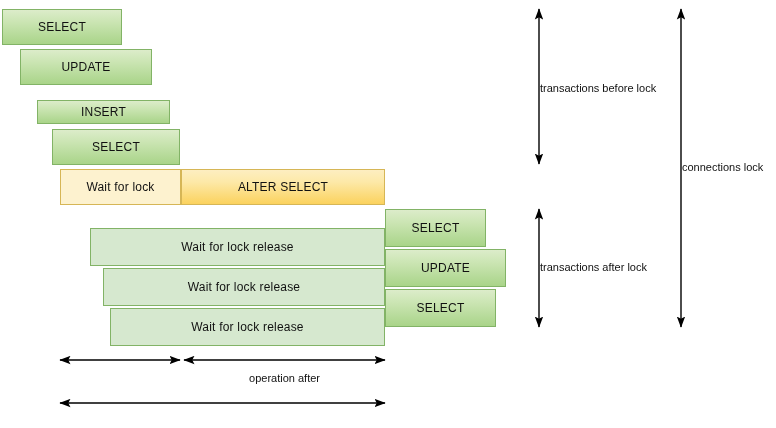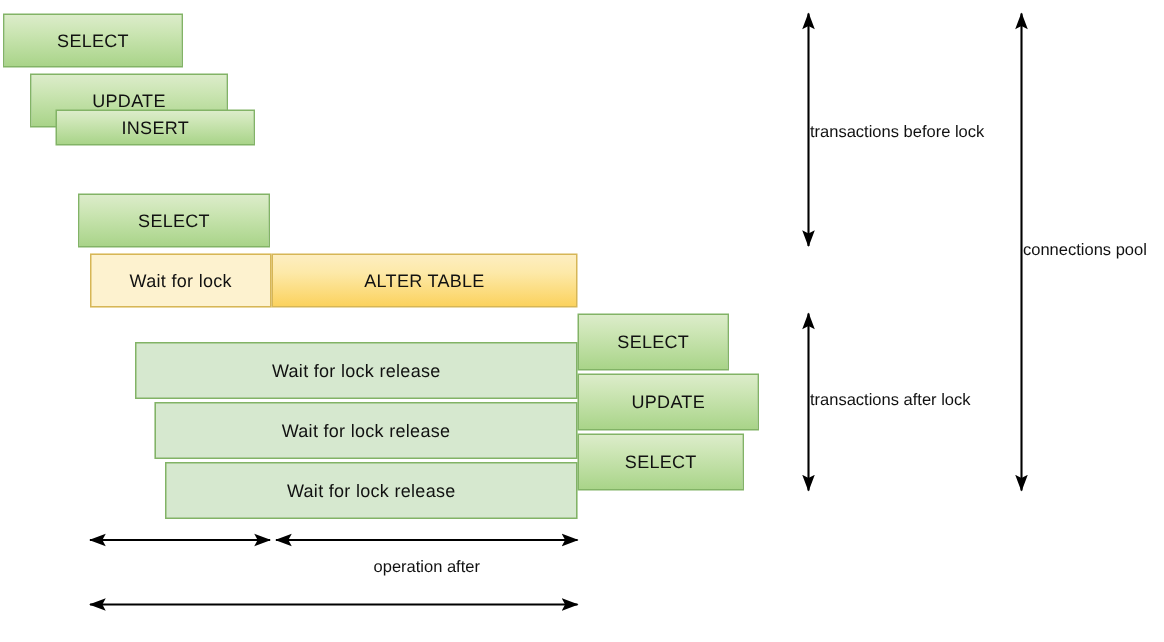--- a/index.html
+++ b/index.html
@@ -89,36 +89,36 @@
       <div class="bar" style="left: 2px; top: 9px; width: 120px; height: 36px;">
         <div class="seg op-green" style="left: 0px; width: 120px;">
           <span>SELECT</span>
         </div>
       </div>
       <div class="bar" style="left: 20px; top: 49px; width: 132px; height: 36px;">
         <div class="seg op-green" style="left: 0px; width: 132px;">
           <span>UPDATE</span>
         </div>
       </div>
-      <div class="bar" style="left: 37px; top: 73px; width: 133px; height: 24px;">
+      <div class="bar" style="left: 37px; top: 100px; width: 133px; height: 24px;">
         <div class="seg op-green" style="left: 0px; width: 133px;">
           <span>INSERT</span>
         </div>
       </div>
       <div class="bar" style="left: 52px; top: 129px; width: 128px; height: 36px;">
         <div class="seg op-green" style="left: 0px; width: 128px;">
           <span>SELECT</span>
         </div>
       </div>
       <div class="bar" style="left: 60px; top: 169px; width: 325px; height: 36px;">
         <div class="seg wait-orange" style="left: 0px; width: 121px;">
           <span>Wait for lock</span>
         </div>
         <div class="seg op-orange" style="left: 121px; width: 204px;">
-          <span>ALTER TABLE</span>
+          <span>ALTER SELECT</span>
         </div>
       </div>
       <div class="bar" style="left: 90px; top: 209px; width: 396px; height: 38px;">
         <div class="seg wait-green" style="left: 0px; width: 295px;">
           <span>Wait for lock release</span>
         </div>
         <div class="seg op-green" style="left: 295px; width: 101px;">
           <span>SELECT</span>
         </div>
       </div>
@@ -160,19 +160,19 @@
 
     <line x1="184" y1="360" x2="385" y2="360" stroke="#000000" stroke-width="1.4" marker-start="url(#ah2)" marker-end="url(#ah)"></line>
 
     <line x1="60" y1="403" x2="385" y2="403" stroke="#000000" stroke-width="1.4" marker-start="url(#ah2)" marker-end="url(#ah)"></line>
   </svg>
 
   <div class="anno-label" style="left:540px; top:82px;">transactions before lock</div>
 
   <div class="anno-label" style="left:540px; top:261px;text-align:right;">transactions after lock</div>
 
-  <div class="anno-label" style="left:682px; top:161px;">connections pool</div>
+  <div class="anno-label" style="left:682px; top:161px;">connections lock</div>
 
 
   <div class="anno-label" style="left:184px; top:372px; width:201px; text-align:center;">operation after</div>
 
 
 </div>
 
 </body></html>

